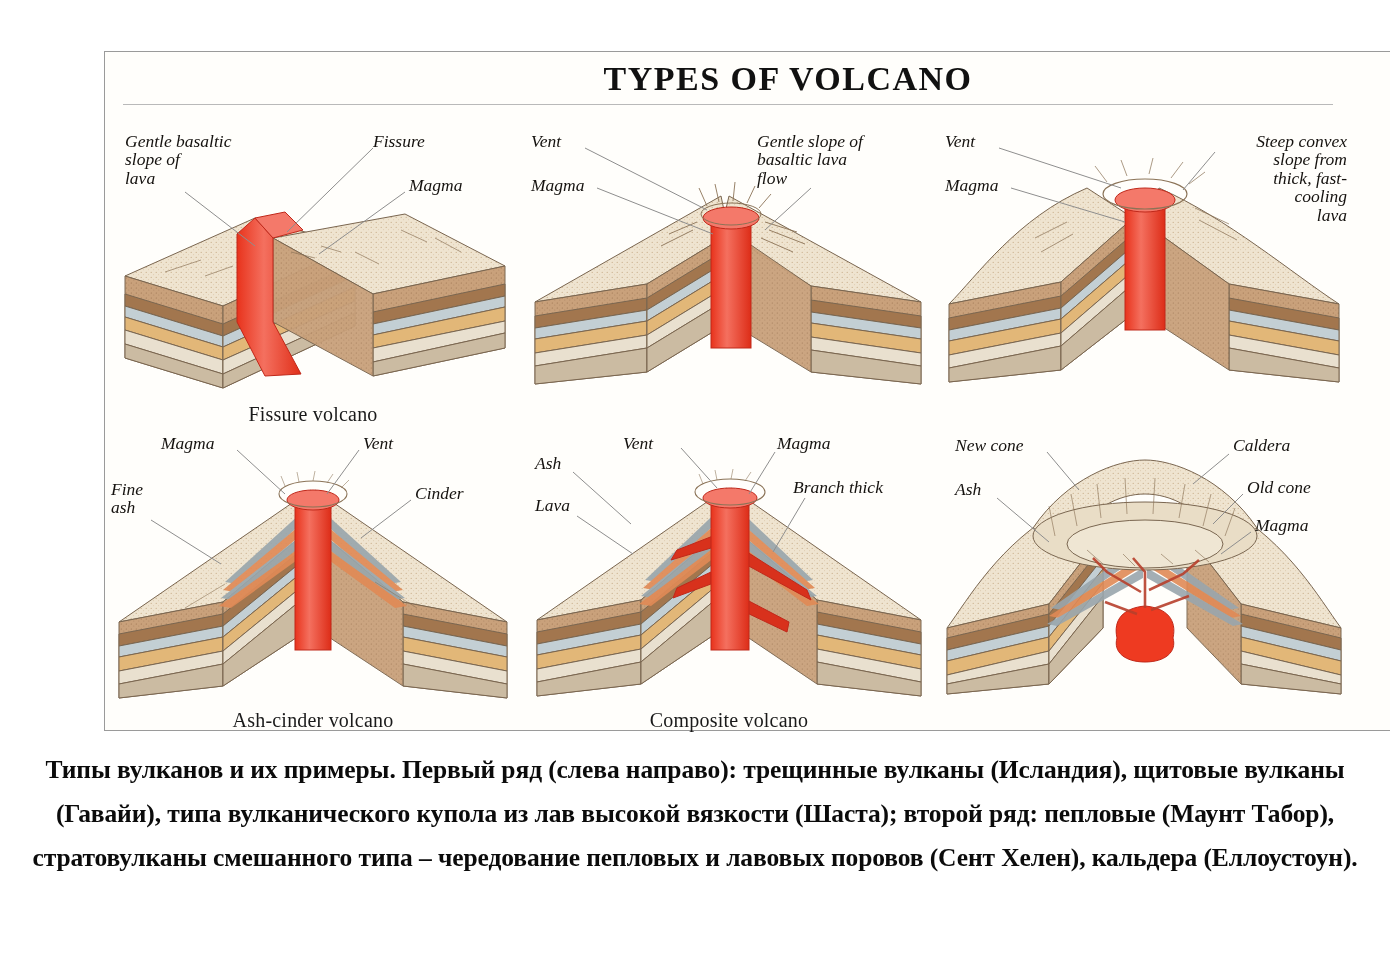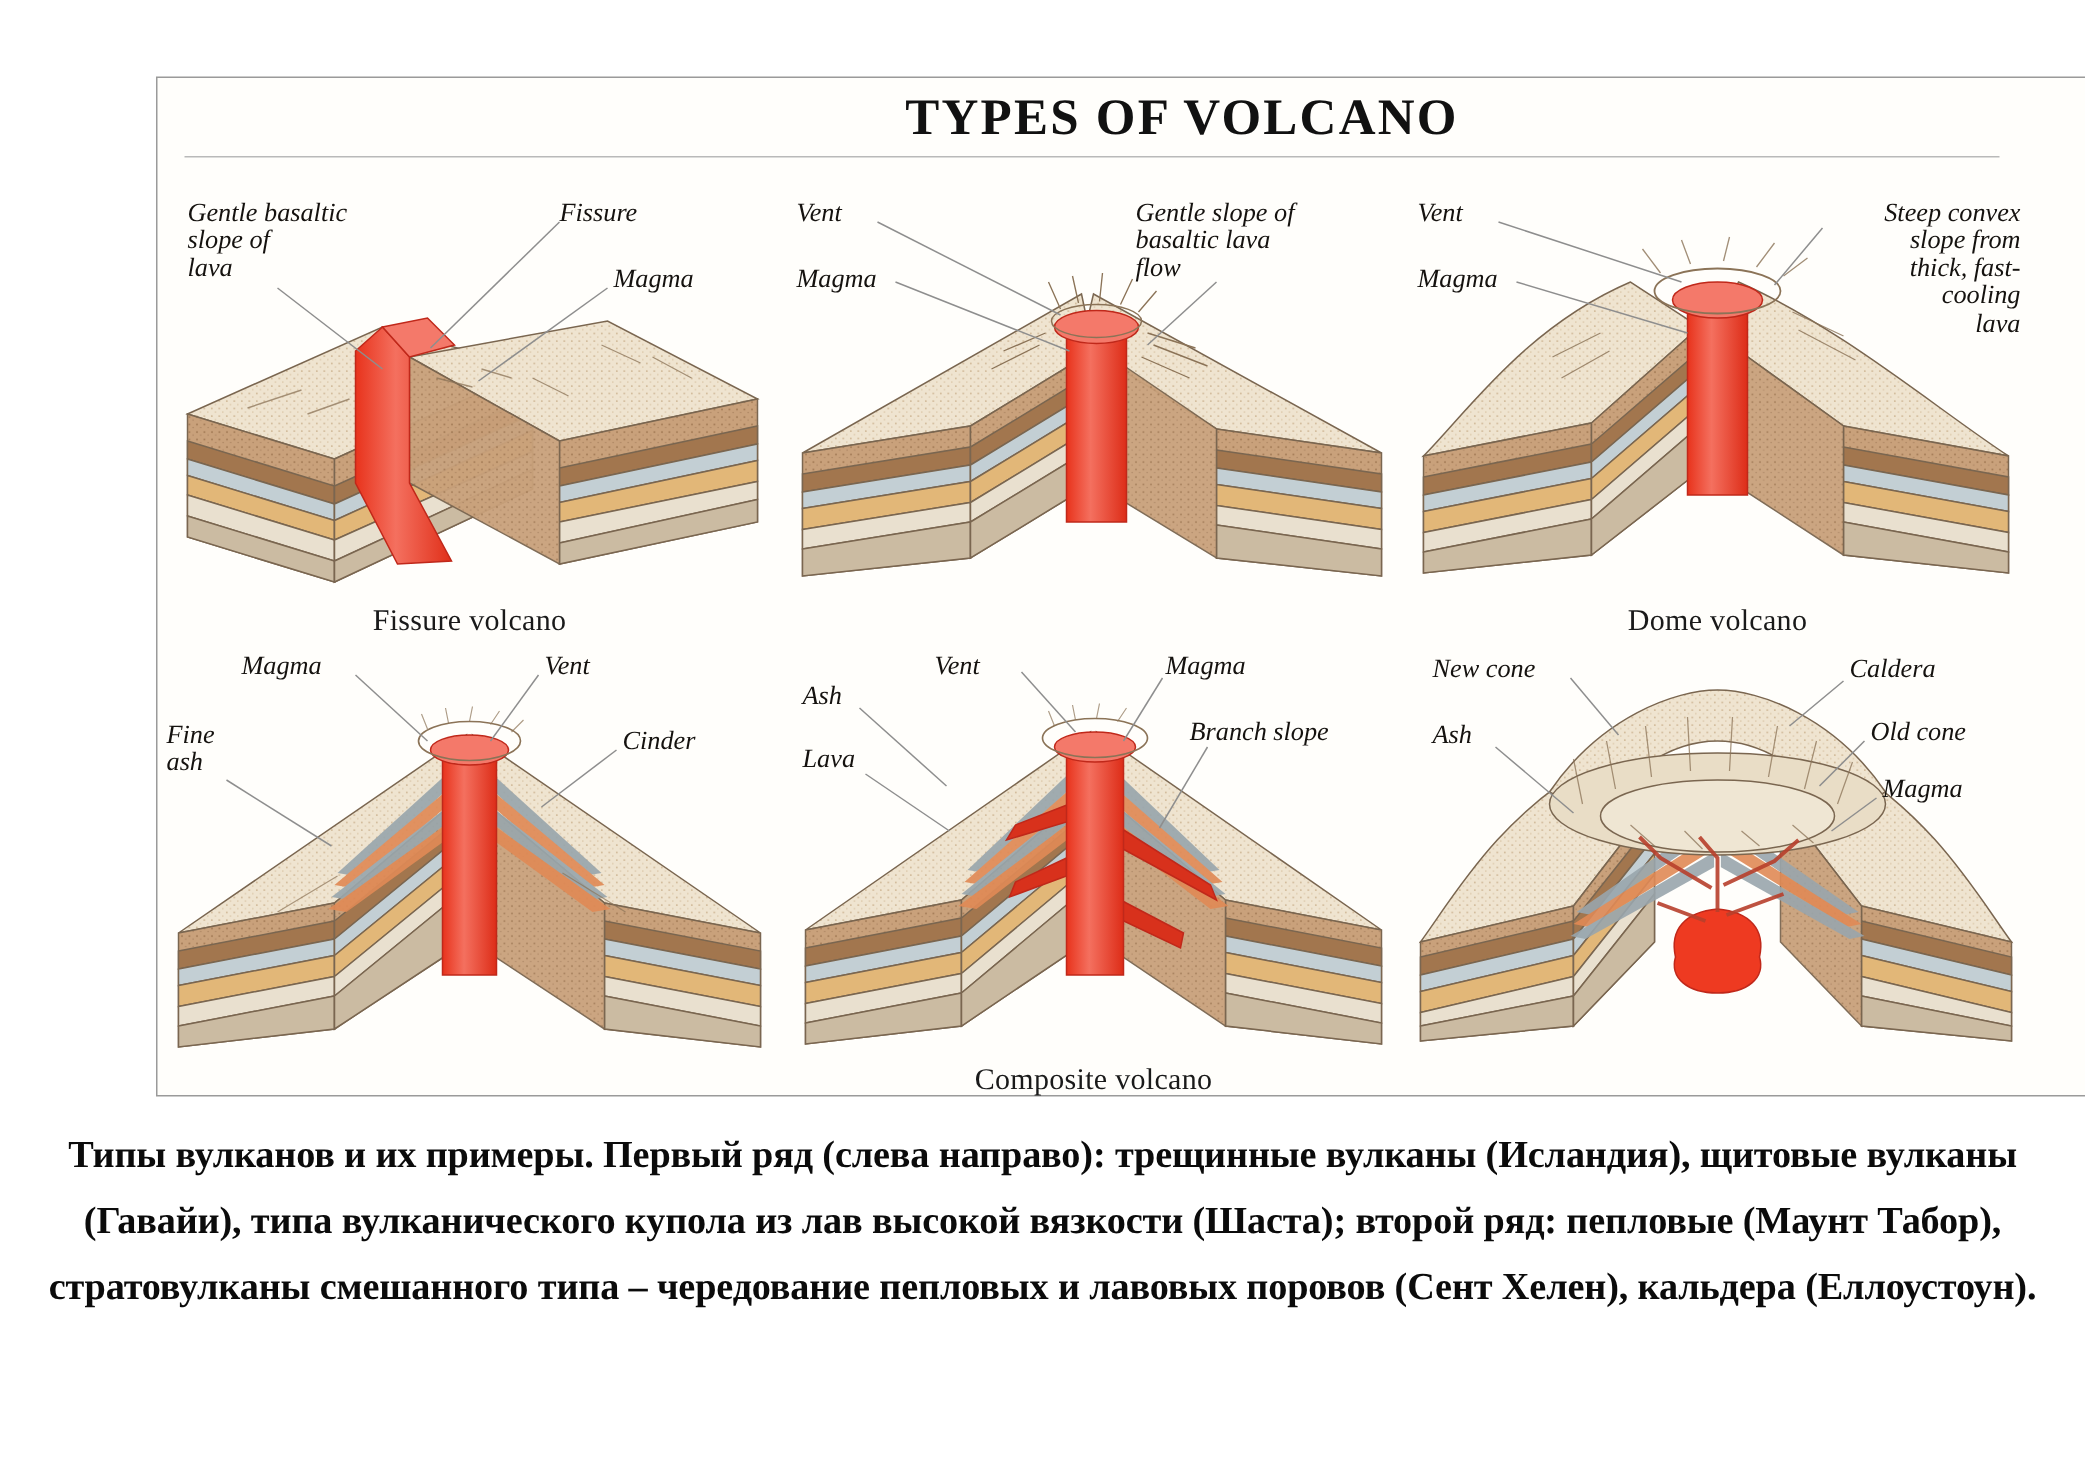--- a/index.html
+++ b/index.html
@@ -278,21 +278,20 @@
 thick, fast-
 cooling
 lava</div>
         <svg style="position:absolute;left:0;top:0;width:416px;height:268px;pointer-events:none" viewBox="0 0 416 268">
           <g stroke="#8e8e8e" stroke-width="1" fill="none">
             <path d="M62,22 L184,62"></path>
             <path d="M74,62 L188,96"></path>
             <path d="M278,26 L246,64"></path>
           </g>
         </svg>
-        <div class="cell-caption">Dome volcano</div>
       </div>
 
       <div class="cell c3">
         <div class="art">
           <svg viewBox="0 0 416 268" xmlns="http://www.w3.org/2000/svg">
             <defs>
               <linearGradient id="mag4" x1="0" y1="0" x2="1" y2="0">
                 <stop offset="0" stop-color="#e8331c"></stop>
                   <stop offset=".4" stop-color="#f4705f"></stop>
                   <stop offset="1" stop-color="#dd2d18"></stop>
@@ -374,20 +373,21 @@
 ash</div>
         <div class="lbl" style="left:310px;top:52px;text-align:right;">Cinder</div>
         <svg style="position:absolute;left:0;top:0;width:416px;height:268px;pointer-events:none" viewBox="0 0 416 268">
           <g stroke="#8e8e8e" stroke-width="1" fill="none">
             <path d="M132,18 L180,62"></path>
             <path d="M254,18 L222,62"></path>
             <path d="M46,88 L116,132"></path>
             <path d="M306,68 L256,106"></path>
           </g>
         </svg>
+        <div class="cell-caption">Ash-cinder volcano</div>
       </div>
 
       <div class="cell c4">
         <div class="art">
           <svg viewBox="0 0 416 268" xmlns="http://www.w3.org/2000/svg">
             <defs>
               <linearGradient id="mag5" x1="0" y1="0" x2="1" y2="0">
                 <stop offset="0" stop-color="#e8331c"></stop>
                   <stop offset=".4" stop-color="#f4705f"></stop>
                   <stop offset="1" stop-color="#dd2d18"></stop>
@@ -459,21 +459,21 @@
             <ellipse cx="209" cy="60" rx="35" ry="13" fill="none" stroke="#8b7357" stroke-width="1.1"></ellipse>
             <g stroke="#8b7357" stroke-width=".8" fill="none" opacity=".7">
               <path d="M182,52 L178,42 M196,48 L194,38 M210,47 L212,37 M224,49 L230,40"></path>
             </g>
           </svg>
         </div>
         <div class="lbl" style="left:102px;top:2px;">Vent</div>
         <div class="lbl" style="left:256px;top:2px;">Magma</div>
         <div class="lbl" style="left:14px;top:22px;">Ash</div>
         <div class="lbl" style="left:14px;top:64px;">Lava</div>
-        <div class="lbl" style="left:272px;top:46px;">Branch slope</div>
+        <div class="lbl" style="left:272px;top:46px;">Branch thick</div>
         <svg style="position:absolute;left:0;top:0;width:416px;height:268px;pointer-events:none" viewBox="0 0 416 268">
           <g stroke="#8e8e8e" stroke-width="1" fill="none">
             <path d="M160,16 L196,56"></path>
             <path d="M254,20 L228,62"></path>
             <path d="M52,40 L110,92"></path>
             <path d="M56,84 L112,122"></path>
             <path d="M284,66 L252,120"></path>
           </g>
         </svg>
         <div class="cell-caption">Composite volcano</div>

